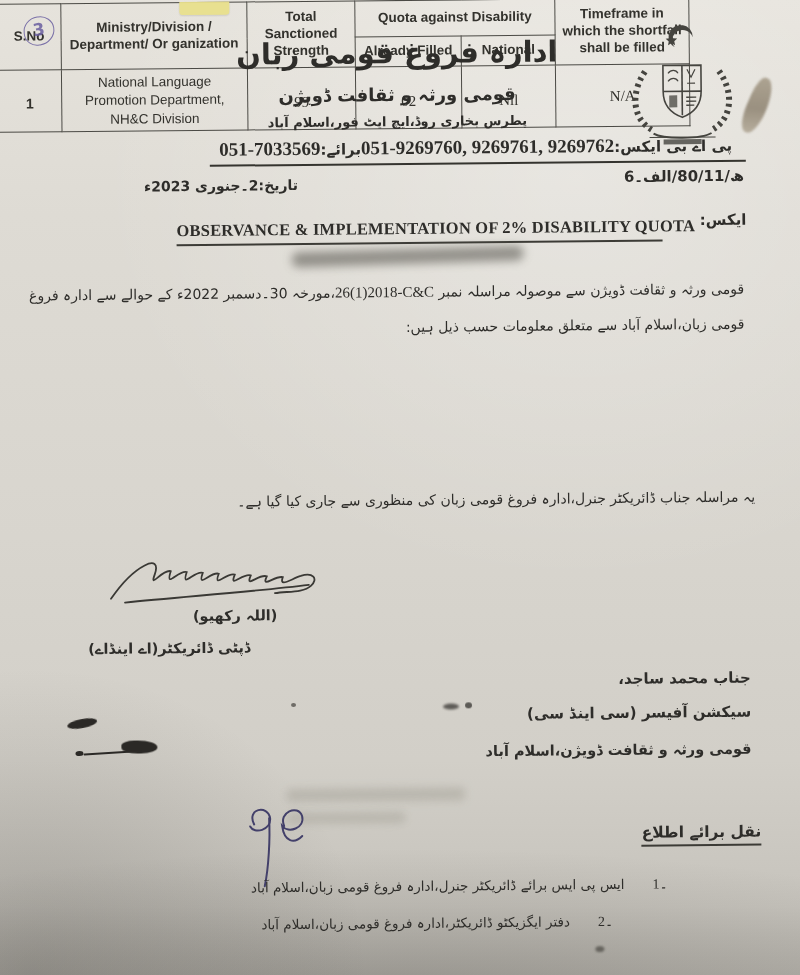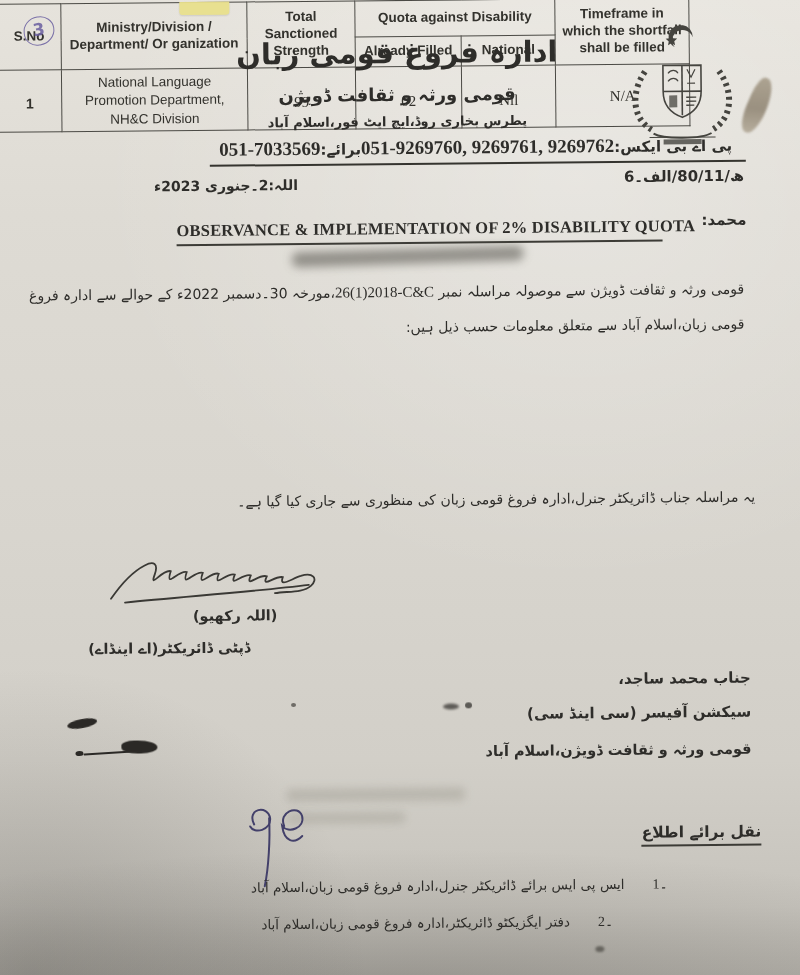--- a/index.html
+++ b/index.html
@@ -113,24 +113,24 @@
         <path d="M63,72 h10 M63,76 h10 M63,80 h8" stroke-width="1.4"></path>
 
         <path d="M30,108 c10,6 48,6 58,0" stroke-width="2"></path>
         <path d="M26,112 h66" stroke-width="1"></path>
         <rect x="40" y="114" width="38" height="5" fill="#45443f" stroke="none" opacity=".8"></rect>
       </g>
     </svg>
 
     <div class="abs refno nowrap" dir="ltr">ھ/80/11/الف۔6</div>
     <div class="abs urdu nowrap dateline">
-      <span>اللہ:</span><span>2۔جنوری 2023ء</span>
-    </div>
-
-    <div class="abs urdu nowrap subj-label">محمد:</div>
+      <span>تاریخ:</span><span>2۔جنوری 2023ء</span>
+    </div>
+
+    <div class="abs urdu nowrap subj-label">ایکس:</div>
     <div class="abs serif nowrap subject">OBSERVANCE &amp; IMPLEMENTATION OF 2% DISABILITY QUOTA</div>
     <div class="abs smudge-band"></div>
 
     <div class="abs urdu nowrap para1">
       <span>قومی ورثہ و ثقافت ڈویژن سے موصولہ مراسلہ نمبر</span>
       <span class="ref" dir="ltr">26(1)2018-C&amp;C</span><span>،مورخہ 30۔دسمبر 2022ء کے حوالے سے ادارہ فروغ</span>
     </div>
     <div class="abs urdu nowrap para2">قومی زبان،اسلام آباد سے متعلق معلومات حسب ذیل ہیں:</div>
 
     <table class="qtable">

